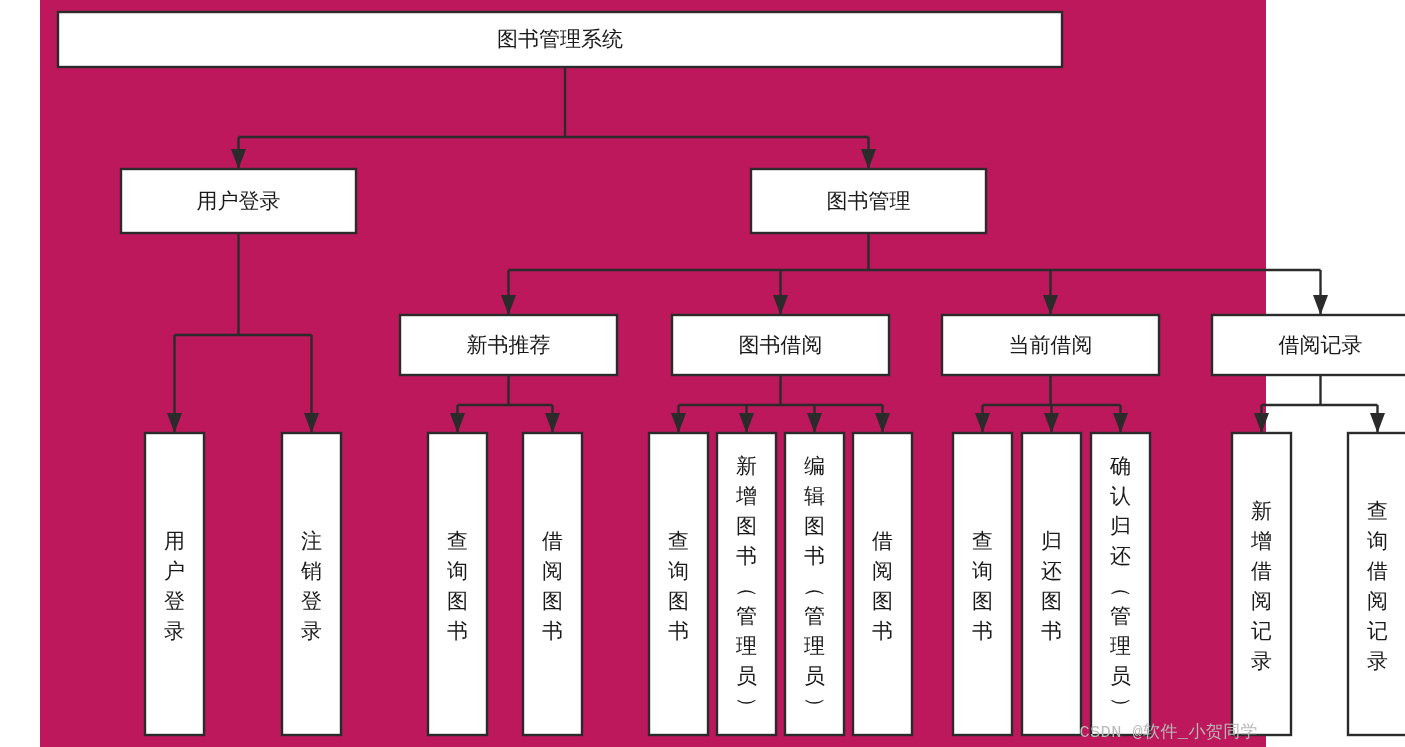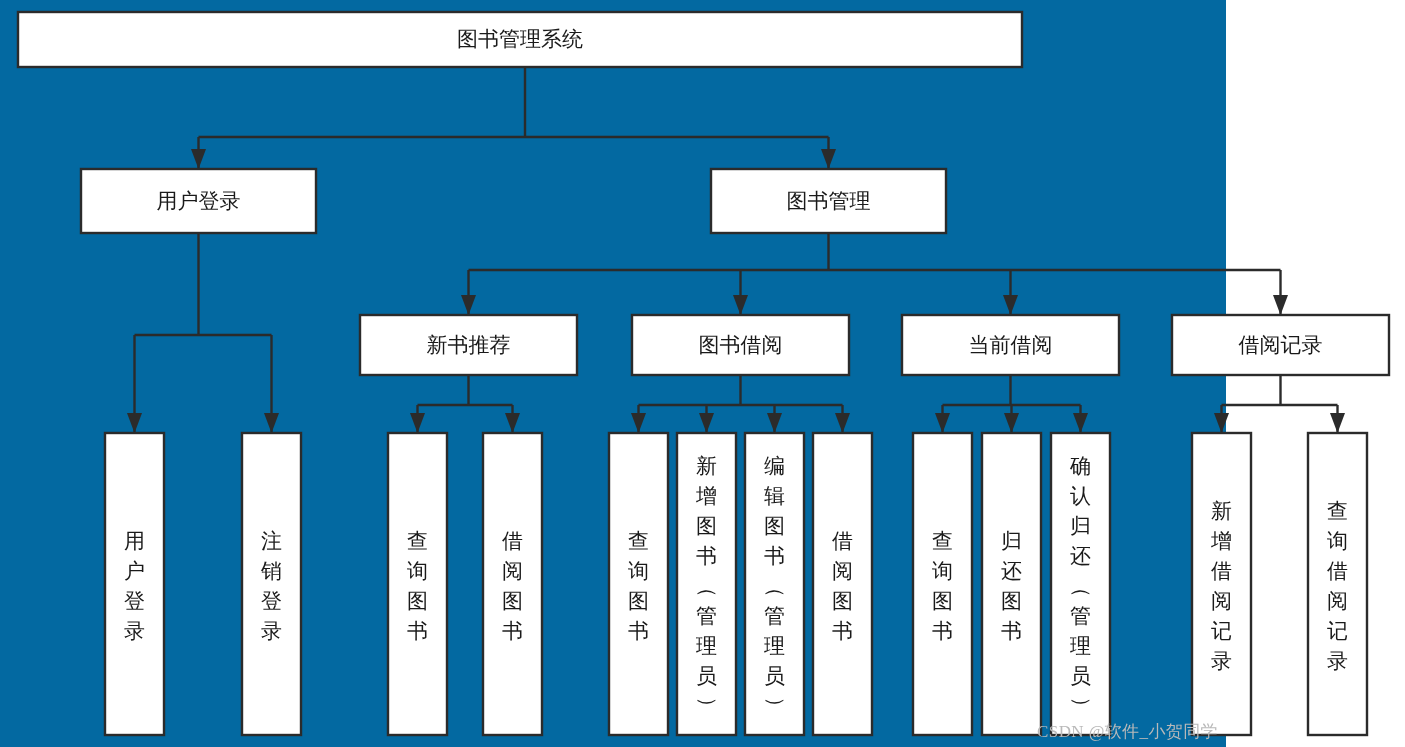--- a/index.html
+++ b/index.html
@@ -11,21 +11,22 @@
   body {
     width: 1405px;
     height: 747px;
     font-family: "Liberation Sans", "DejaVu Sans", sans-serif;
     overflow: hidden;
   }
   #diagram-root {
     position: relative;
     width: 1226px;
     height: 747px;
-    background: #0369a1;
+    background: #be185d;
+    margin-left: 40px;
   }
   svg.diagram-canvas {
     position: absolute;
     left: 0;
     top: 0;
     width: 1405px;
     height: 747px;
     display: block;
   }
   .node-box {
@@ -53,21 +54,21 @@
   .node-label-v {
     font-family: "Liberation Sans", "DejaVu Sans", sans-serif;
     font-size: 21px;
     fill: #1a1a1a;
     text-anchor: middle;
   }
   .watermark-text {
     position: absolute;
     right: 8px;
     bottom: 4px;
-    font-family: Liberation Serif, serif;
+    font-family: Liberation Mono, monospace;
     font-size: 17px;
     color: #b9b9b9;
     white-space: nowrap;
     letter-spacing: 0.4px;
     user-select: none;
     text-align: center;
   }
 </style>
 </head>
 <body>

